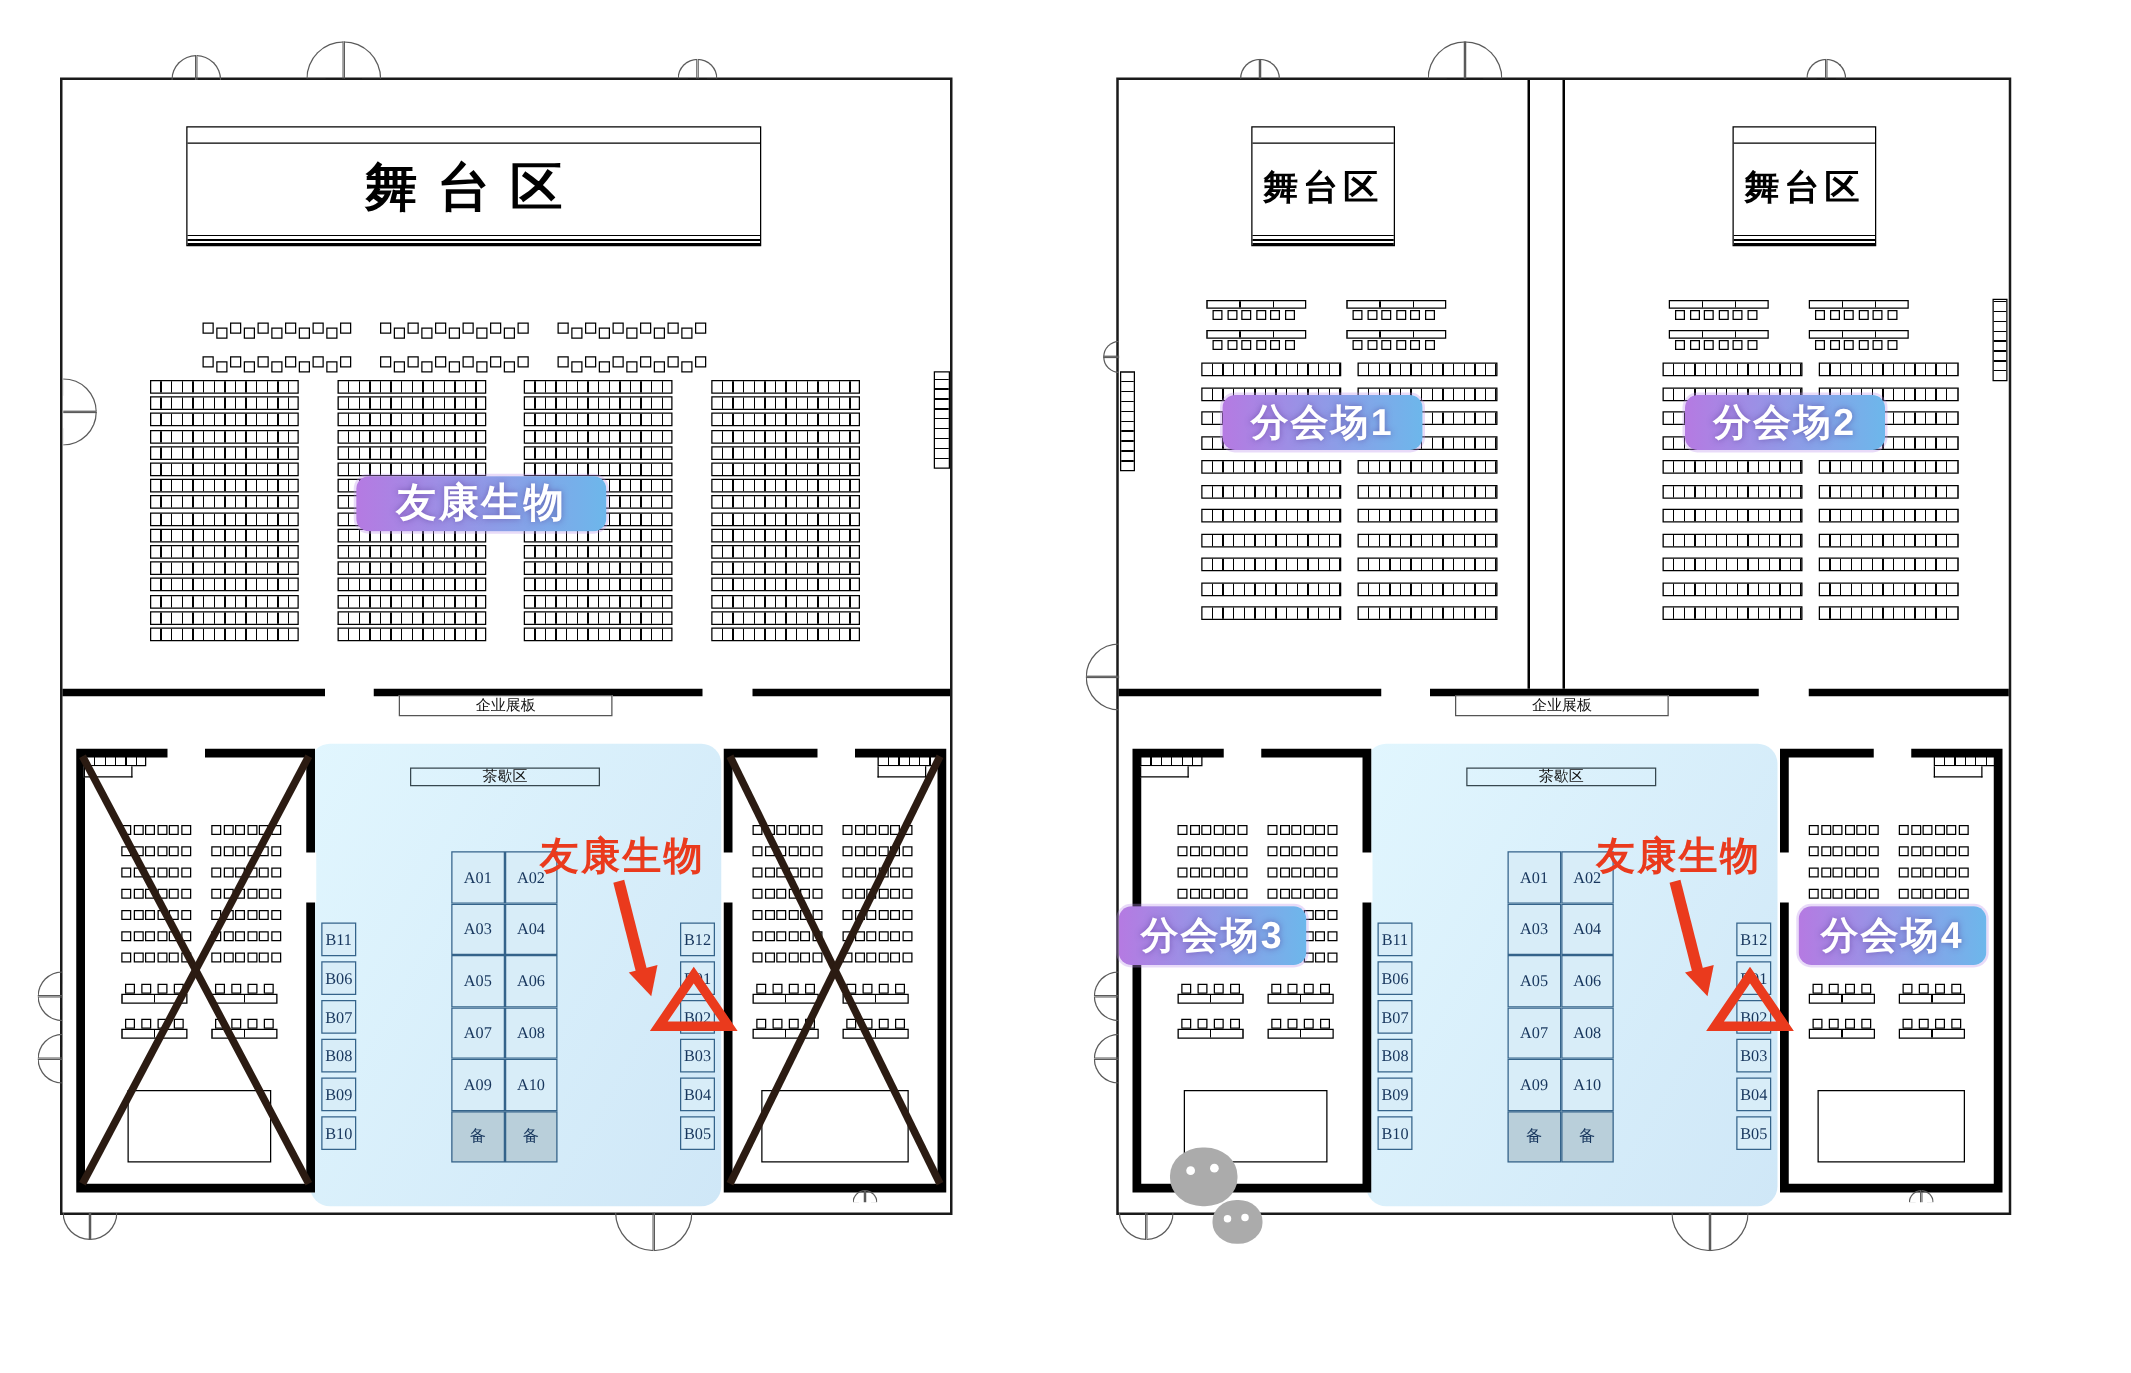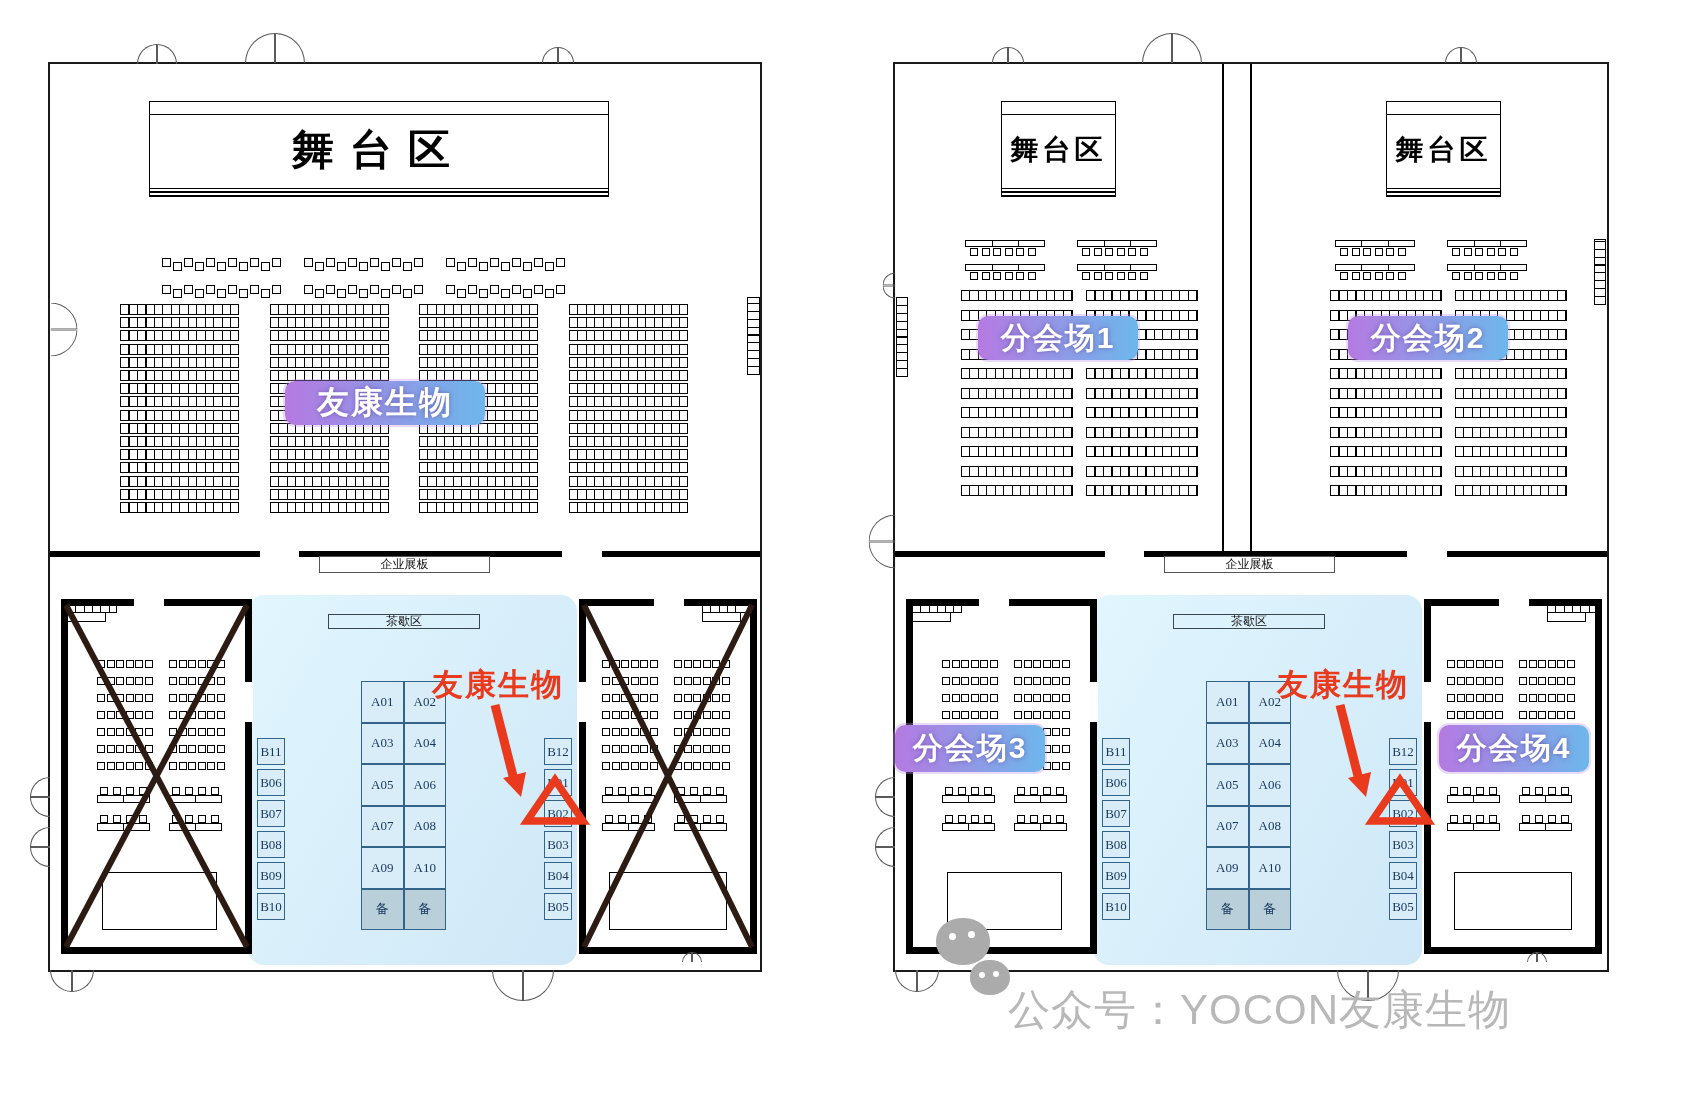--- a/index.html
+++ b/index.html
@@ -1163,15 +1163,14 @@
   <div class="wicon" style="left:936px;top:918px;width:86px;height:96px;">
     <div class="bub" style="left:0;top:0;width:54px;height:47px;">
       <div class="eye" style="left:13px;top:15px;"></div>
       <div class="eye" style="left:32px;top:13px;"></div>
     </div>
     <div class="bub" style="left:34px;top:42px;width:40px;height:35px;">
       <div class="eye" style="left:9px;top:12px;width:6px;height:6px;"></div>
       <div class="eye" style="left:23px;top:11px;width:6px;height:6px;"></div>
     </div>
   </div>
-  <div class="wtext" style="left:1008px;top:982px;">公众号：YOCON友康生物</div>
 
 </div>
 
 </body></html>

